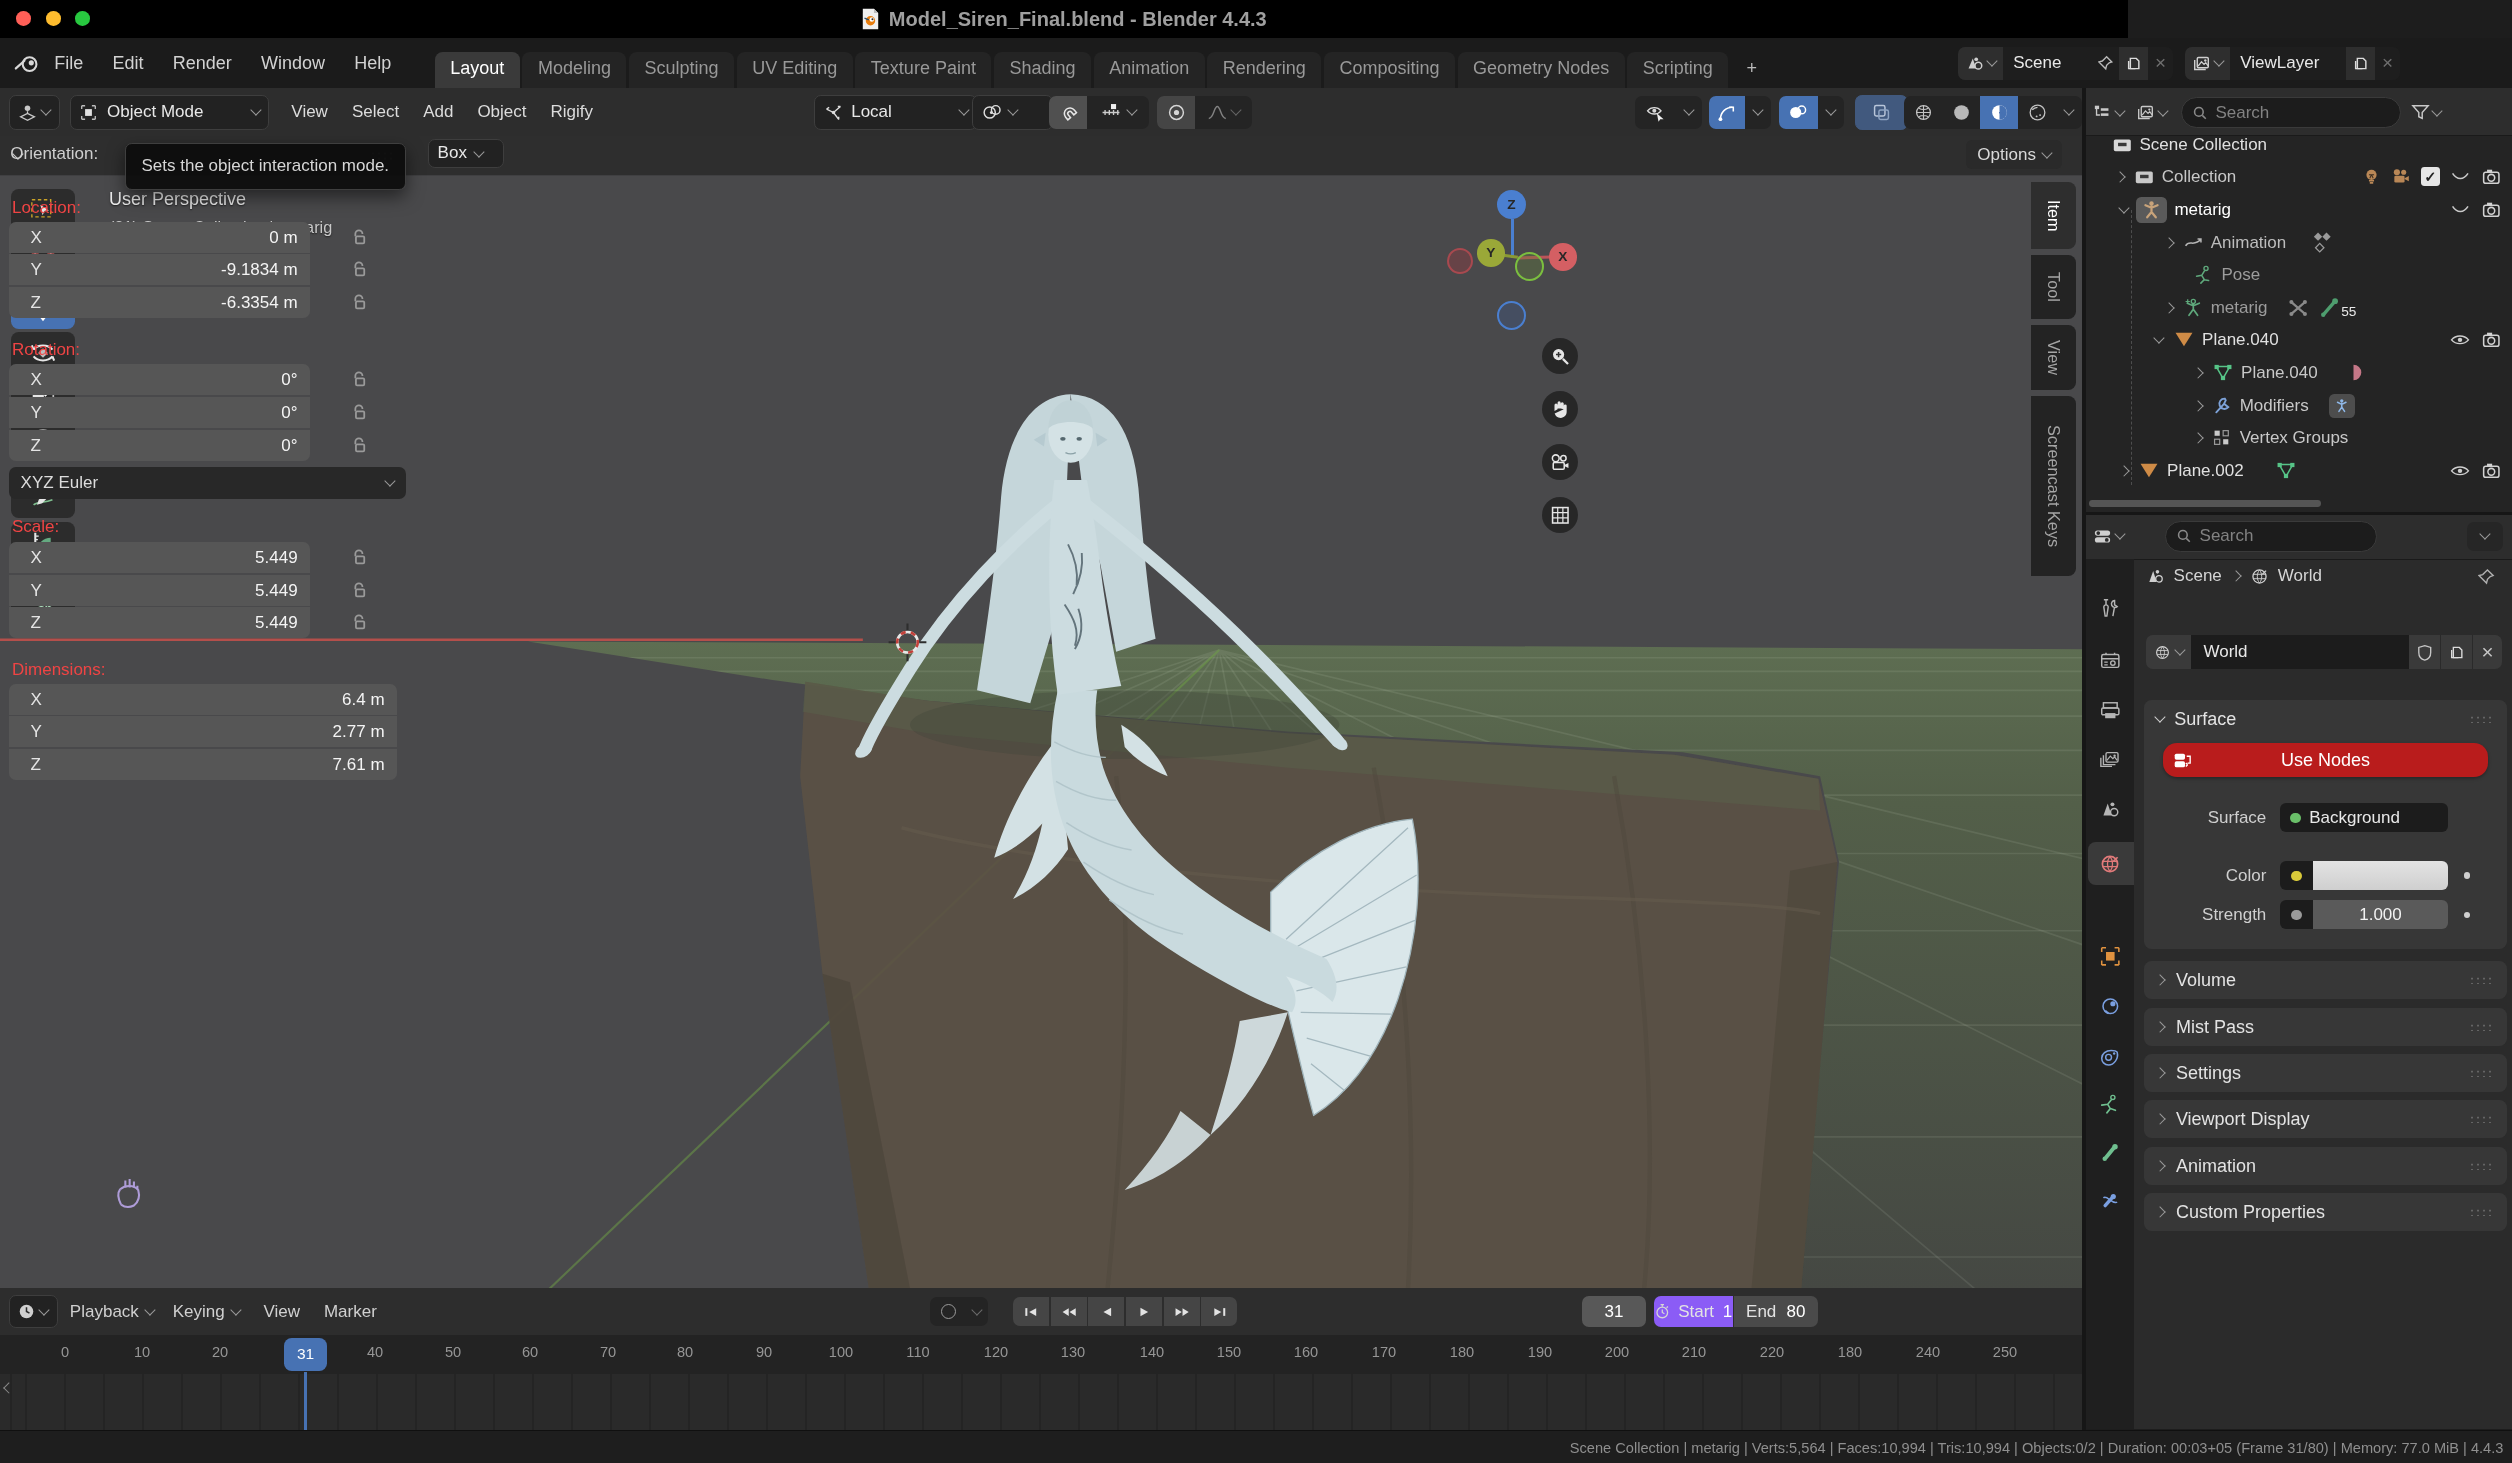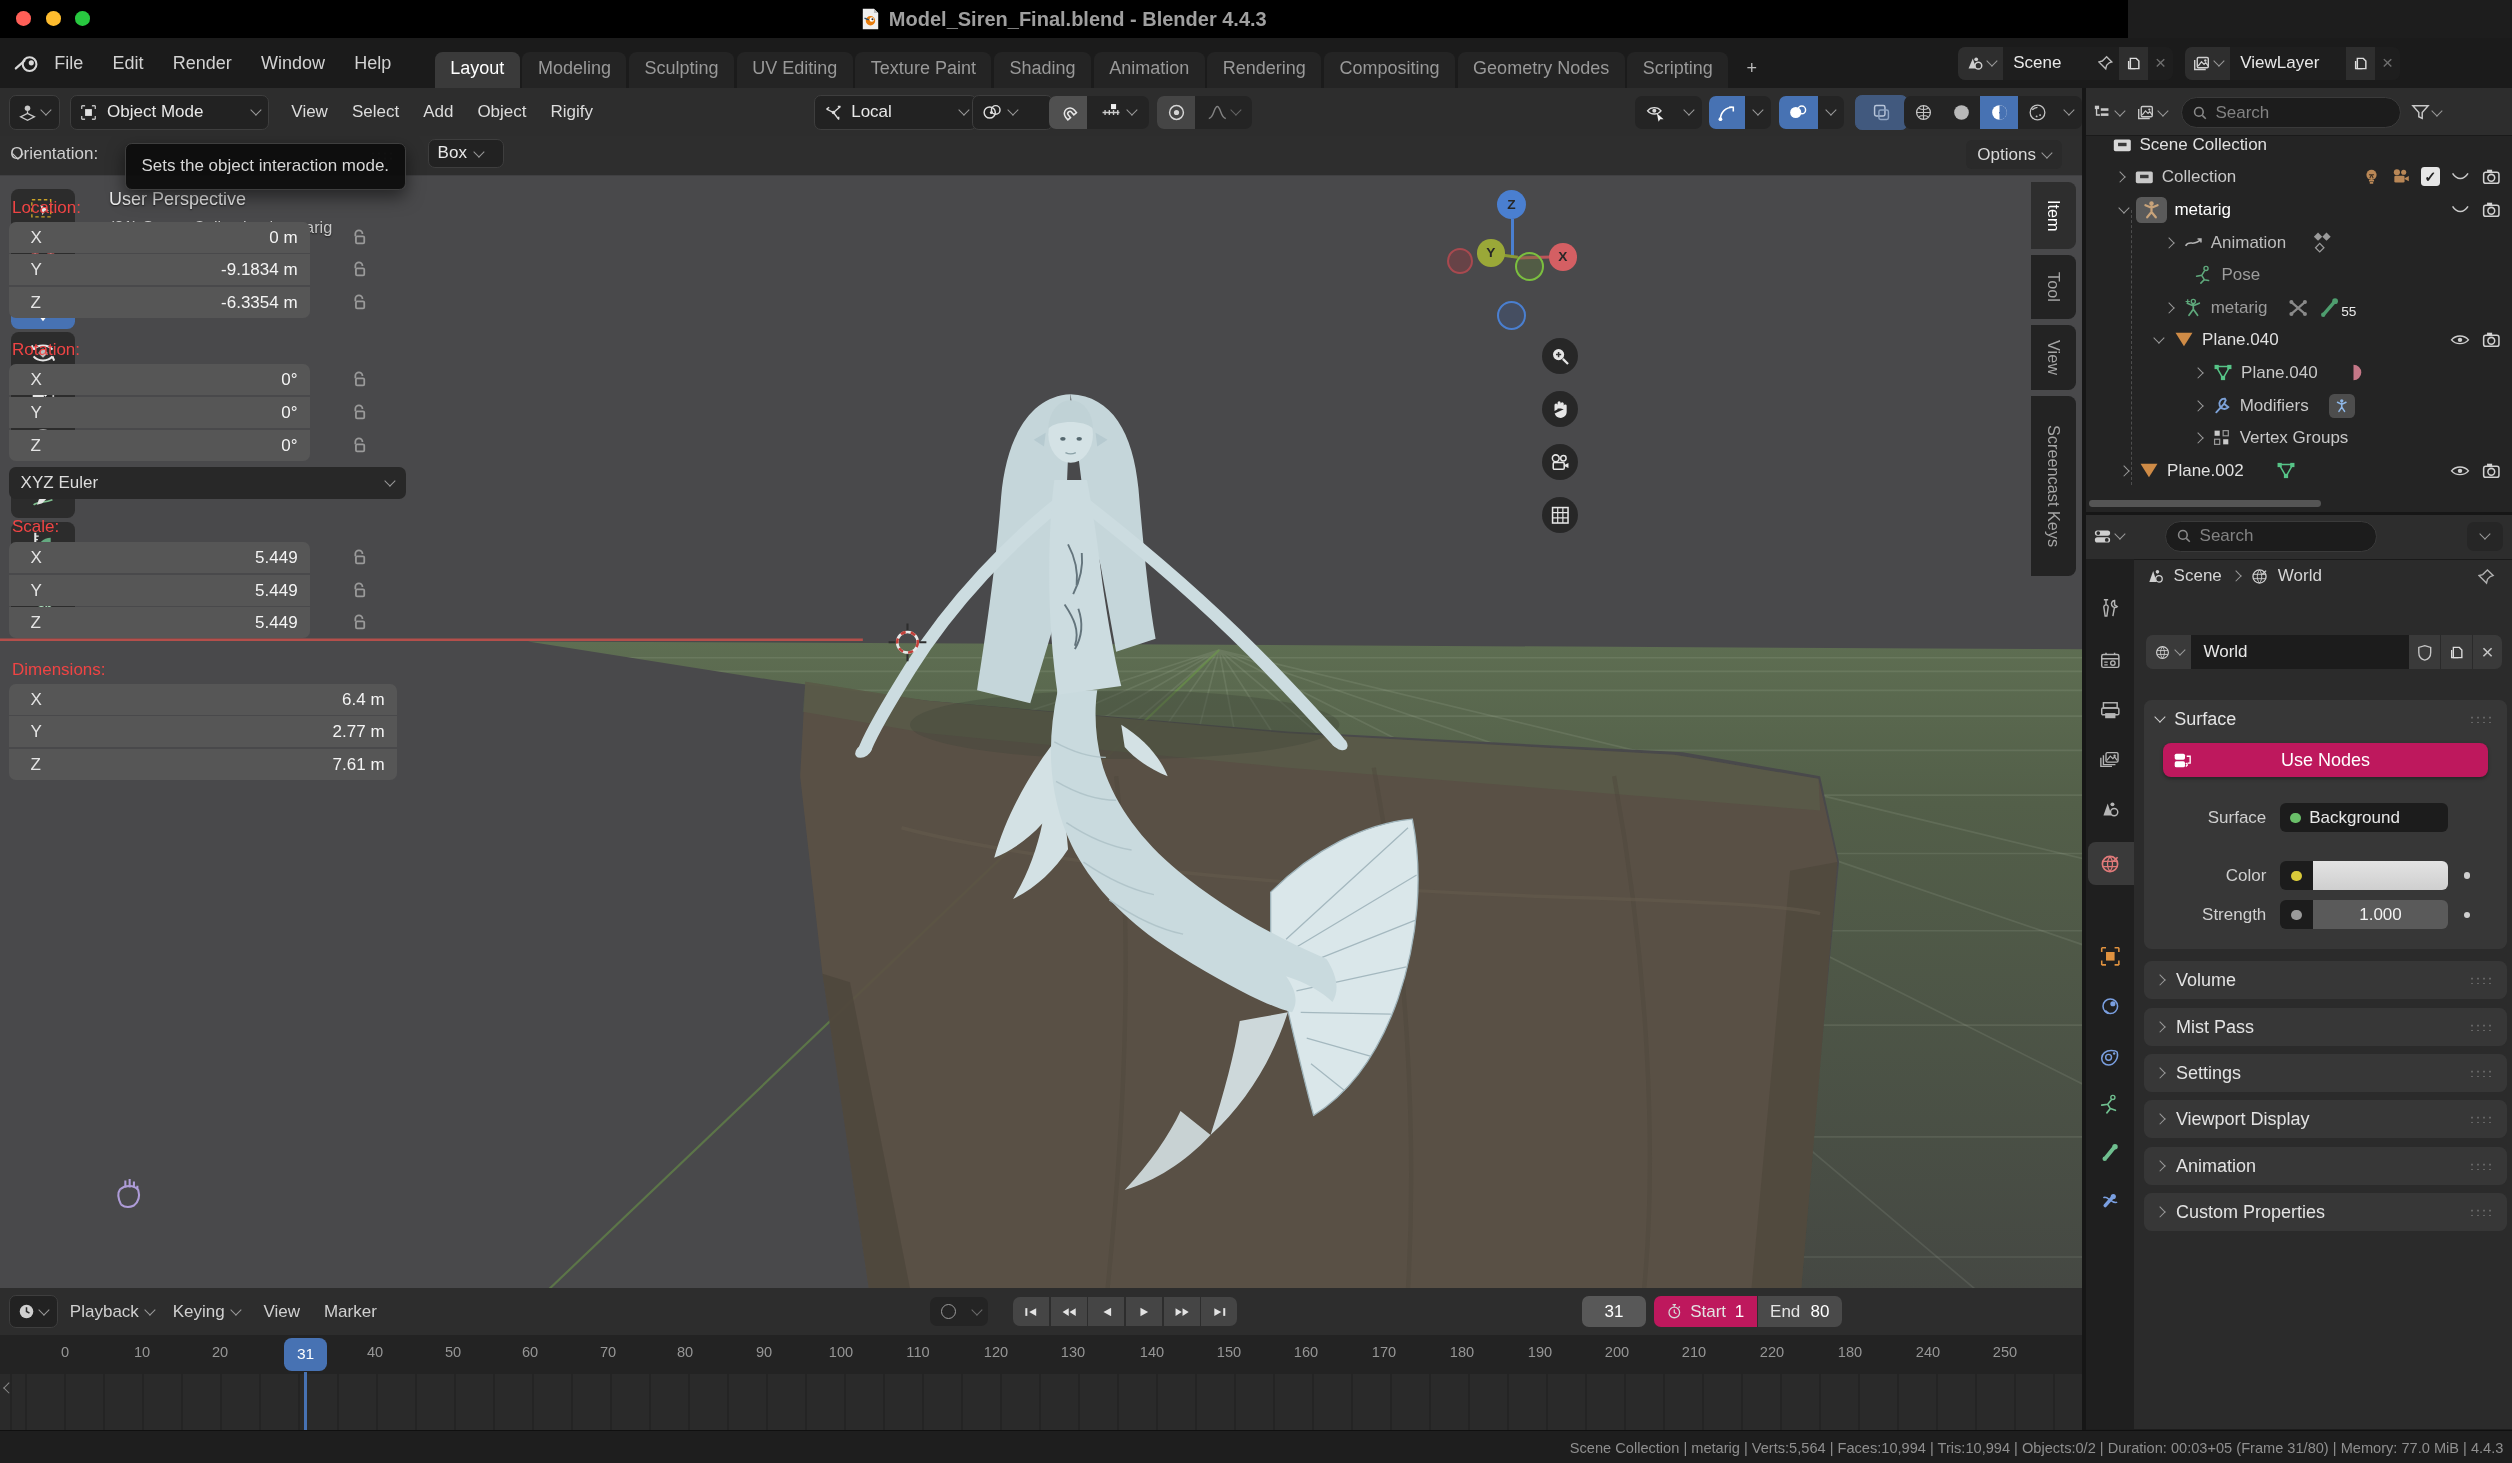--- a/index.html
+++ b/index.html
@@ -1004,21 +1004,21 @@
       </div>
       <div class="flx" style="background:#3a3a3a;height:100%;padding:0 8.6px;border-left:0.9px solid #2a2a2a;color:#c5c5c5;font-size:20.6px">×</div>
     </div>
 
     <div class="panel" style="top:187px;height:249px">
       <div class="phead">
         <span class="cv" style="border-color:#cfcfcf"></span>
         <span style="margin-left:10.3px">Surface</span>
         <span class="grip"></span>
       </div>
-      <div class="flx" style="margin:5.2px 19px 0 19px;height:34px;background:#be185d;border-radius:8px;justify-content:center;position:relative;box-shadow:0 1.7px 3.4px rgba(0,0,0,.3)">
+      <div class="flx" style="margin:5.2px 19px 0 19px;height:34px;background:#b91c1c;border-radius:14px;justify-content:center;position:relative;box-shadow:0 1.7px 3.4px rgba(0,0,0,.3)">
         <svg width="20.6" height="19" viewBox="0 0 24 22" style="position:absolute;left:10.3px">
             <rect x="2" y="3" width="12" height="7" rx="2" fill="#fff"></rect>
             <rect x="2" y="12" width="12" height="7" rx="2" fill="#fff"></rect>
             <path d="M16 6 h4 v8 h-3 M17 16 l-2-2 m2 2 l-2 2" fill="none" stroke="#fff" stroke-width="1.6"></path>
           </svg>
         <span style="color:#fff;font-size:18px">Use Nodes</span>
       </div>
       <div class="prow" style="margin-top:26px">
         <span class="plbl">Surface</span>
         <div class="flx" style="width:168px;height:29px;background:#1c1c1c;border-radius:6px;padding:0 10.3px;gap:8.6px;box-sizing:border-box">
@@ -1149,21 +1149,21 @@
           </div>
         <div class="pbtn">
             <svg width="15.5" height="12" viewBox="0 0 20 14" fill="#e3e3e3">
               <path d="M3 2 L12 7 L3 12 Z"></path>
               <rect x="14.5" y="2" width="2.6" height="10"></rect>
             </svg>
           </div>
       </div>
       <div style="position:absolute;left:1582px;width:64px;height:31px;background:#585858;border-radius:6.9px;display:flex;align-items:center;justify-content:center;color:#fff">31</div>
       <div class="flx" style="position:absolute;left:1654px;height:31px;border-radius:6.9px;overflow:hidden;gap:0.9px">
-        <div class="flx" style="background:#be185d;height:100%;padding:0 13px;gap:8.6px">
+        <div class="flx" style="background:#8b5cf6;height:100%;padding:0 1px;gap:8.6px">
           <svg width="14.6" height="16.3" viewBox="0 0 17 19">
               <circle cx="8.5" cy="11" r="6.2" fill="none" stroke="#d5d5d5" stroke-width="1.5"></circle>
               <path d="M8.5 7.5 V11 L11 12.5 M6.5 2 h4 M8.5 2 v2.5 M13.5 5.5 l1.5-1.5" stroke="#d5d5d5" stroke-width="1.5" fill="none"></path>
             </svg>
           <span style="color:#e3e3e3">Start</span>
           <span style="color:#fff">1</span>
         </div>
         <div class="flx" style="background:#4a4a4a;height:100%;padding:0 12px;gap:10.3px">
           <span style="color:#e3e3e3">End</span>
           <span style="color:#fff">80</span>

